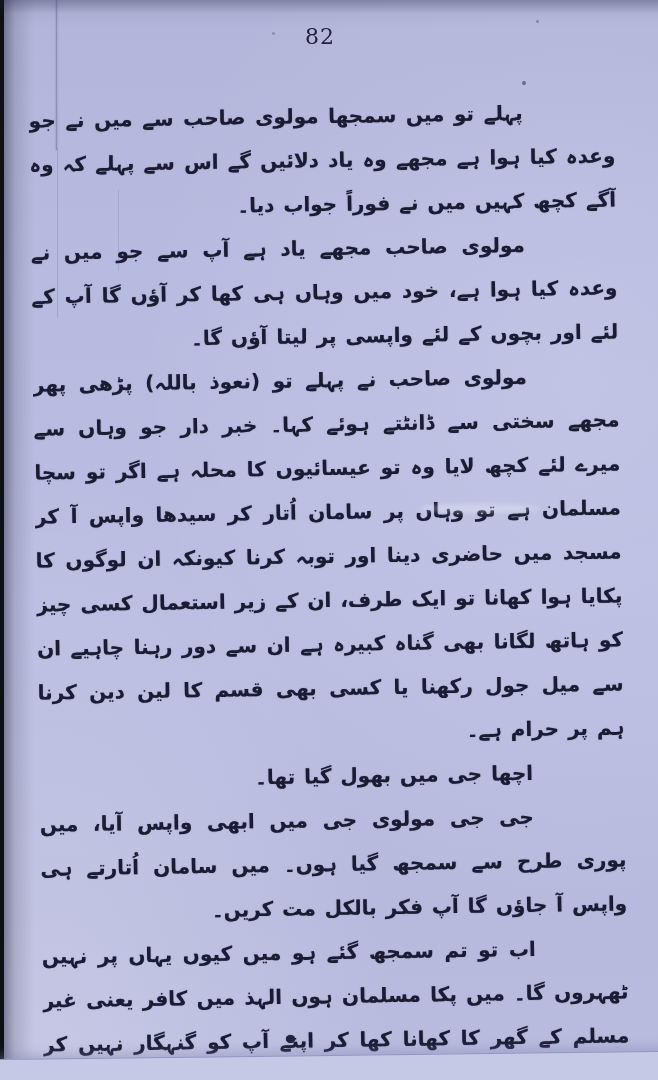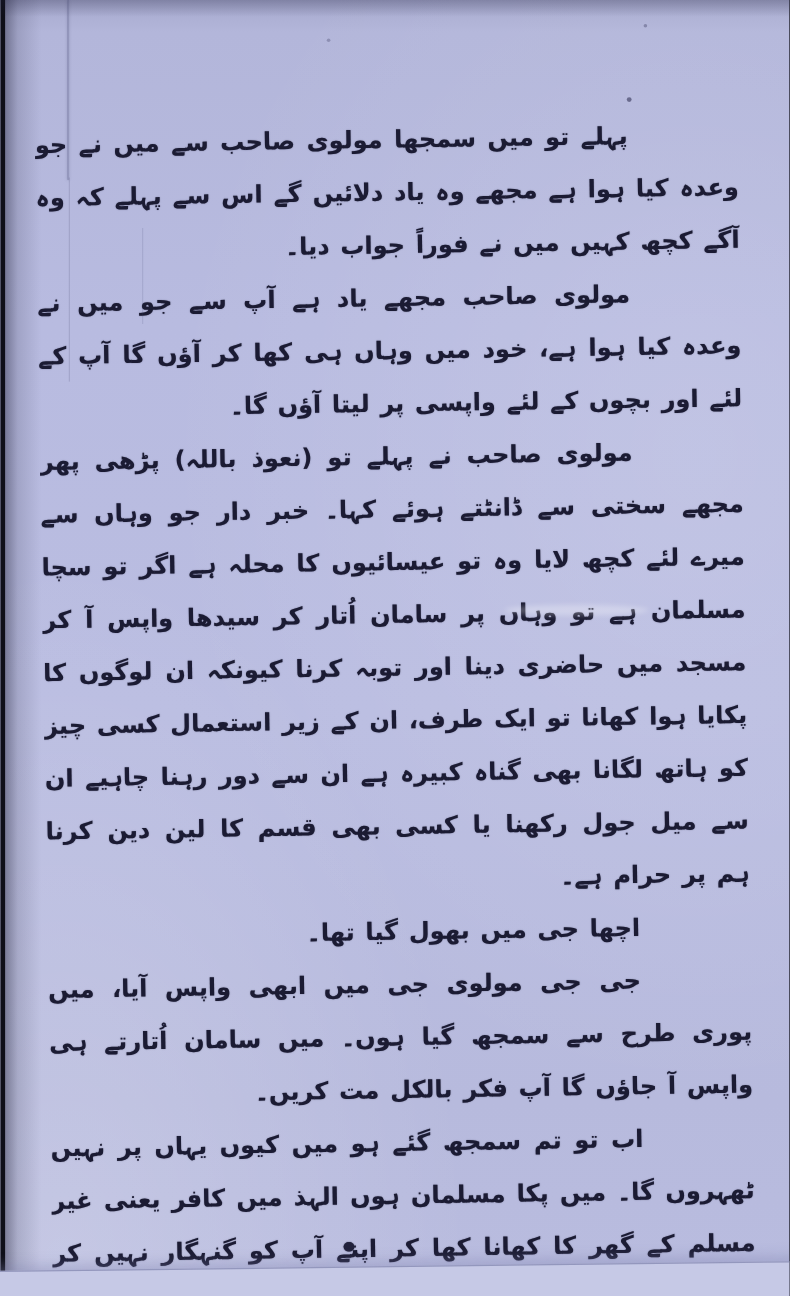--- a/index.html
+++ b/index.html
@@ -82,20 +82,21 @@
     color: #1b1b33;
     text-shadow: 0 0 1px rgba(25,25,50,0.55);
     word-spacing: 2px;
   }
 </style>
 </head>
 <body>
 
 <div class="page">
 
+  <div class="pagenum">82</div>
 
   <div class="text-block">
     <p>پہلے تو میں سمجھا مولوی صاحب سے میں نے جو وعدہ کیا ہوا ہے مجھے وہ یاد دلائیں گے اس سے پہلے کہ وہ آگے کچھ کہیں میں نے فوراً جواب دیا۔</p>
     <p>مولوی صاحب مجھے یاد ہے آپ سے جو میں نے وعدہ کیا ہوا ہے، خود میں وہاں ہی کھا کر آؤں گا آپ کے لئے اور بچوں کے لئے واپسی پر لیتا آؤں گا۔</p>
     <p>مولوی صاحب نے پہلے تو (نعوذ باللہ) پڑھی پھر مجھے سختی سے ڈانٹتے ہوئے کہا۔ خبر دار جو وہاں سے میرے لئے کچھ لایا وہ تو عیسائیوں کا محلہ ہے اگر تو سچا مسلمان ہے تو وہاں پر سامان اُتار کر سیدھا واپس آ کر مسجد میں حاضری دینا اور توبہ کرنا کیونکہ ان لوگوں کا پکایا ہوا کھانا تو ایک طرف، ان کے زیر استعمال کسی چیز کو ہاتھ لگانا بھی گناہ کبیرہ ہے ان سے دور رہنا چاہیے ان سے میل جول رکھنا یا کسی بھی قسم کا لین دین کرنا ہم پر حرام ہے۔</p>
     <p>اچھا جی میں بھول گیا تھا۔</p>
     <p>جی جی مولوی جی میں ابھی واپس آیا، میں پوری طرح سے سمجھ گیا ہوں۔ میں سامان اُتارتے ہی واپس آ جاؤں گا آپ فکر بالکل مت کریں۔</p>
     <p>اب تو تم سمجھ گئے ہو میں کیوں یہاں پر نہیں ٹھہروں گا۔ میں پکا مسلمان ہوں الہذ میں کافر یعنی غیر مسلم کے گھر کا کھانا کھا کر اپنے آپ کو گنہگار نہیں کر سکتا۔ یہ کہتے ہوئے دوسرا ریڑھی بان دونوں ہاتھوں سے لکڑی سے بنی ریڑھی کھینچتا ہوا میدان سے باہر جانے کے لئے چل پڑا۔</p>
 
   </div>

